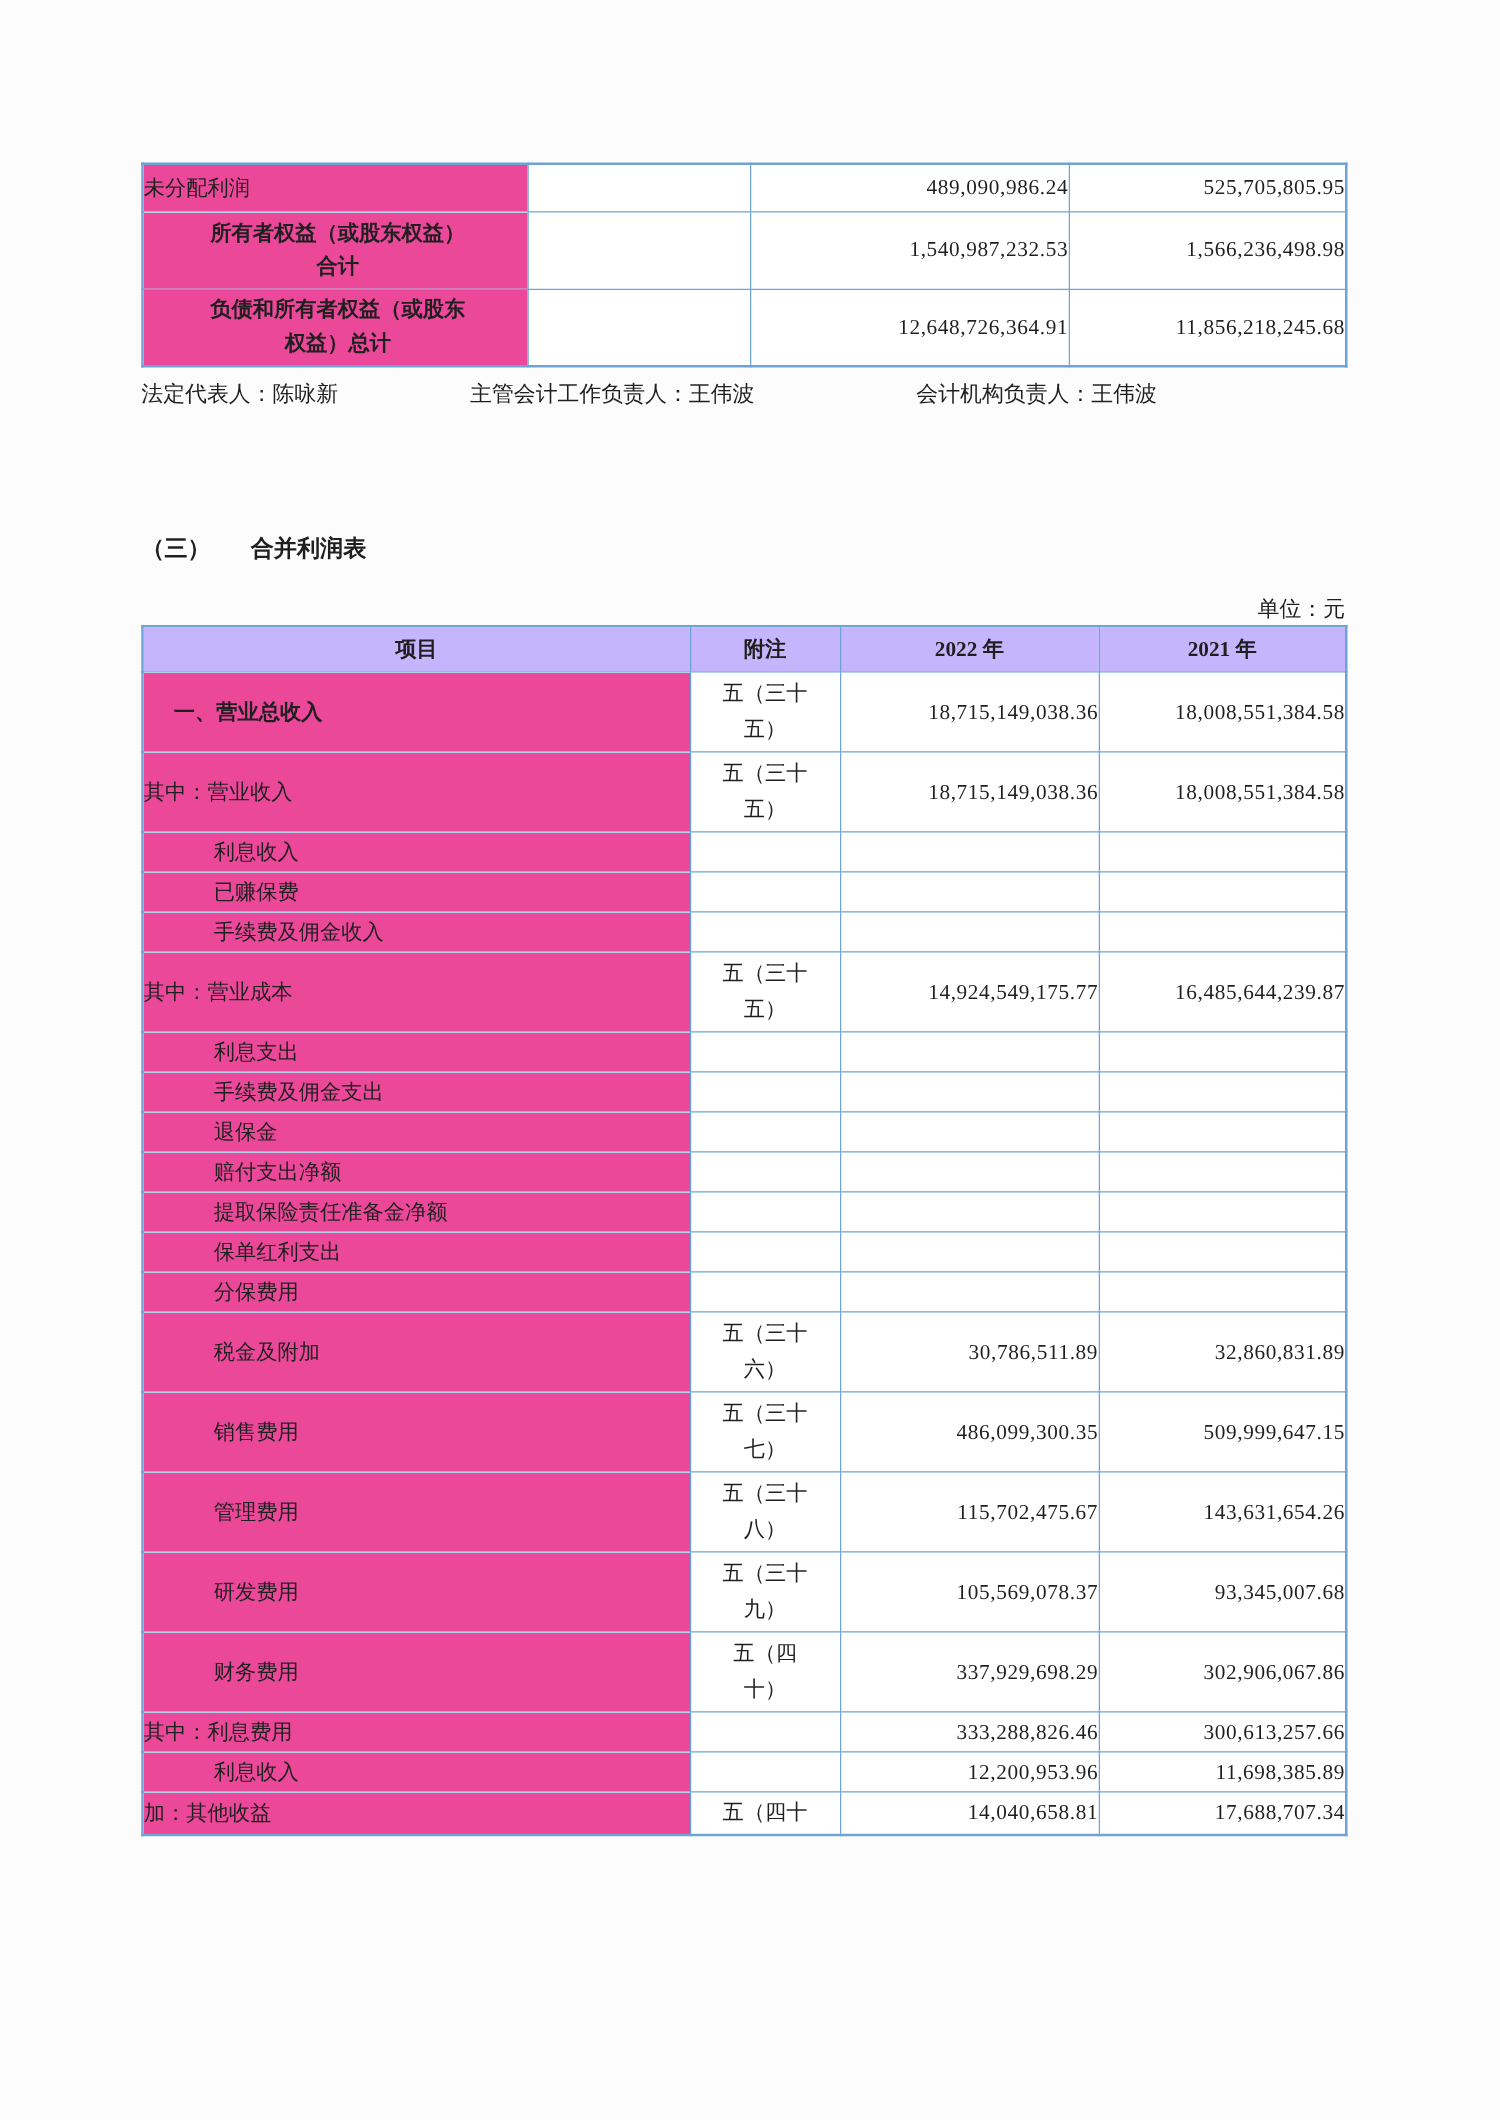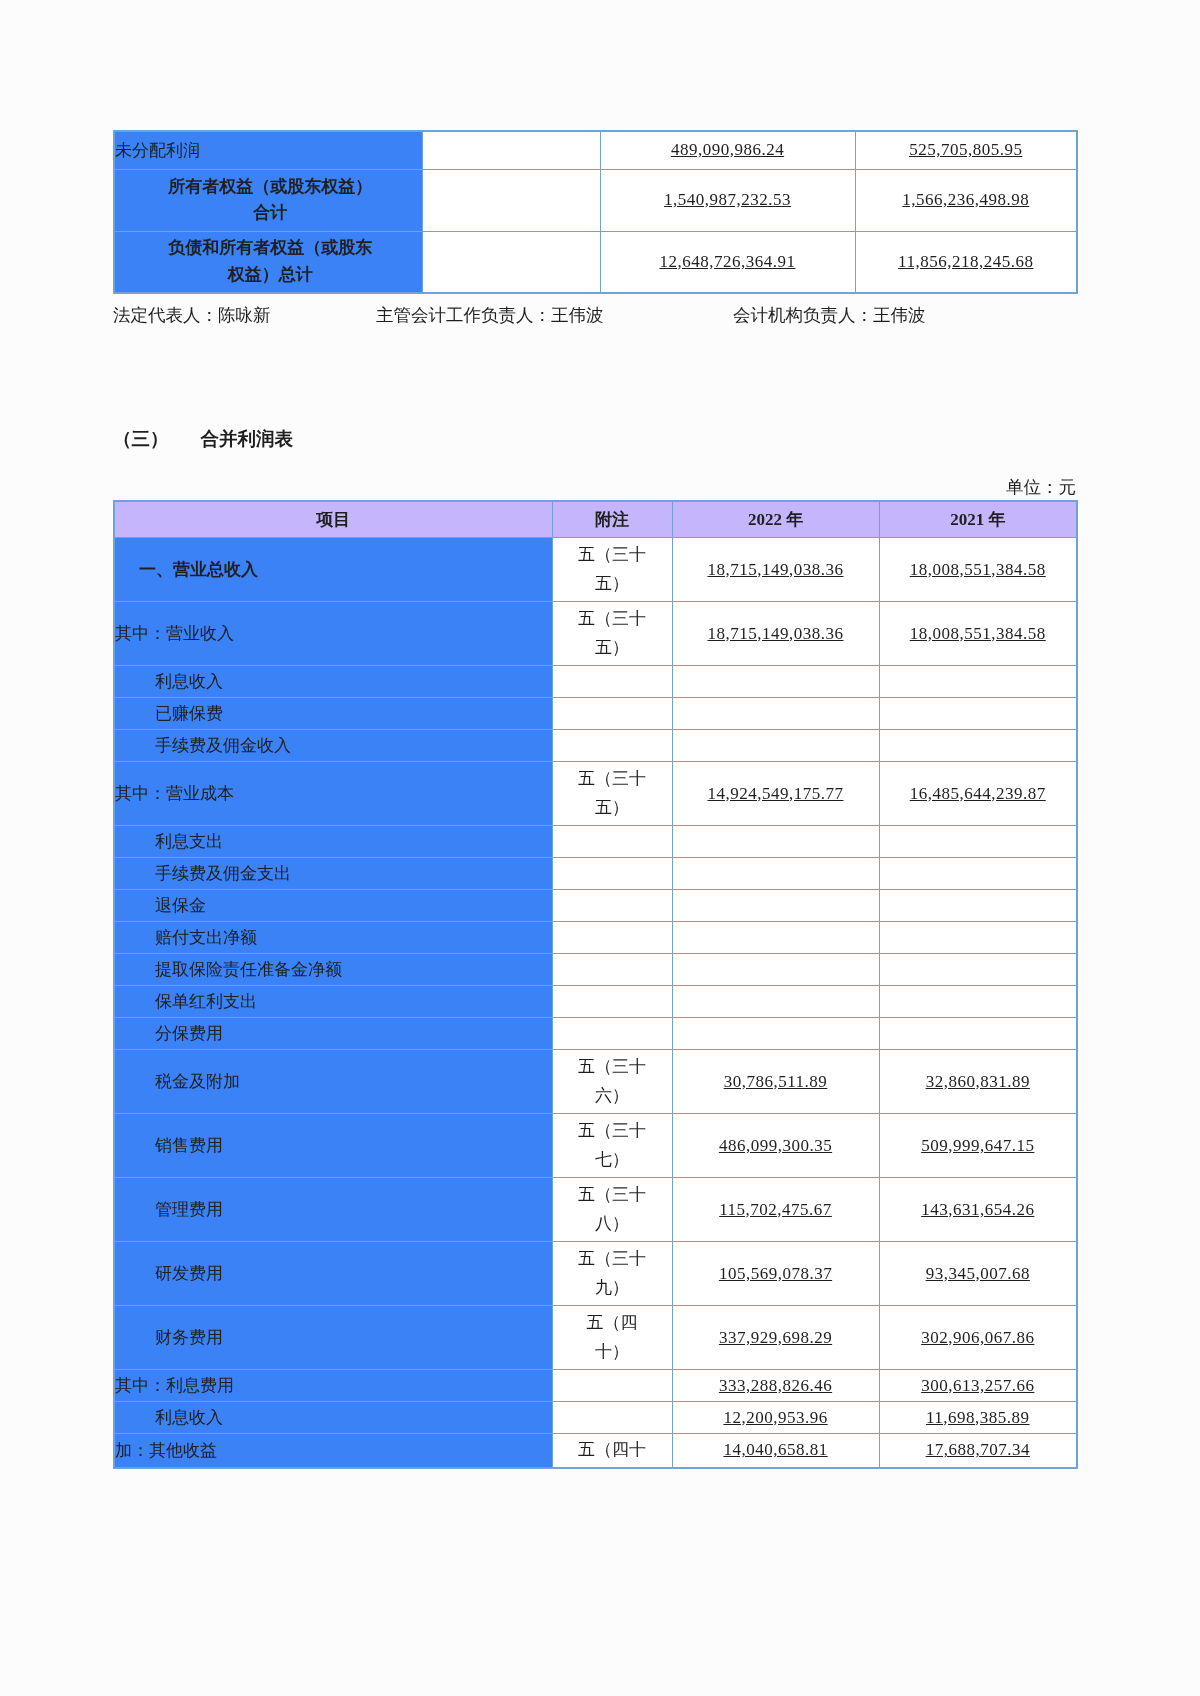--- a/index.html
+++ b/index.html
@@ -40,46 +40,45 @@
   tr.row-h38   { height: 38px; }
   tr.row-h62   { height: 62px; }
   th.head-cell {
     background: #c4b5fd;
     font-weight: bold;
     text-align: center;
     height: 31px;
     font-size: 17px;
   }
   td.item-cell {
-    background: #3b82f6;
+    background: #ec4899;
     text-align: left;
     padding-left: 12px;
     padding-right: 6px;
   }
-  td.item-cell.indent1 { padding-left: 40px; }
+  td.item-cell.indent1 { padding-left: 56px; }
   td.item-cell.bold { font-weight: bold; padding-left: 24px; }
   td.item-cell.center {
     text-align: center;
     padding-left: 4px;
     padding-right: 0;
     white-space: pre-line;
     line-height: 1.55;
   }
   td.note-cell {
     text-align: center;
     white-space: pre-line;
     line-height: 1.7;
     background: #fff;
   }
   td.num-cell {
-    text-align: center;
+    text-align: right;
     padding-right: 13px;
     background: #fff;
     letter-spacing: 0.5px;
-    text-decoration: underline;
   }
   .sig-line {
     position: relative;
     height: 26px;
     margin-top: 9px;
     font-size: 17.5px;
   }
   .sig-line .sig { position: absolute; top: 0; white-space: nowrap; }
   .sig-legal  { left: 0; }
   .sig-chief  { left: 263px; }

